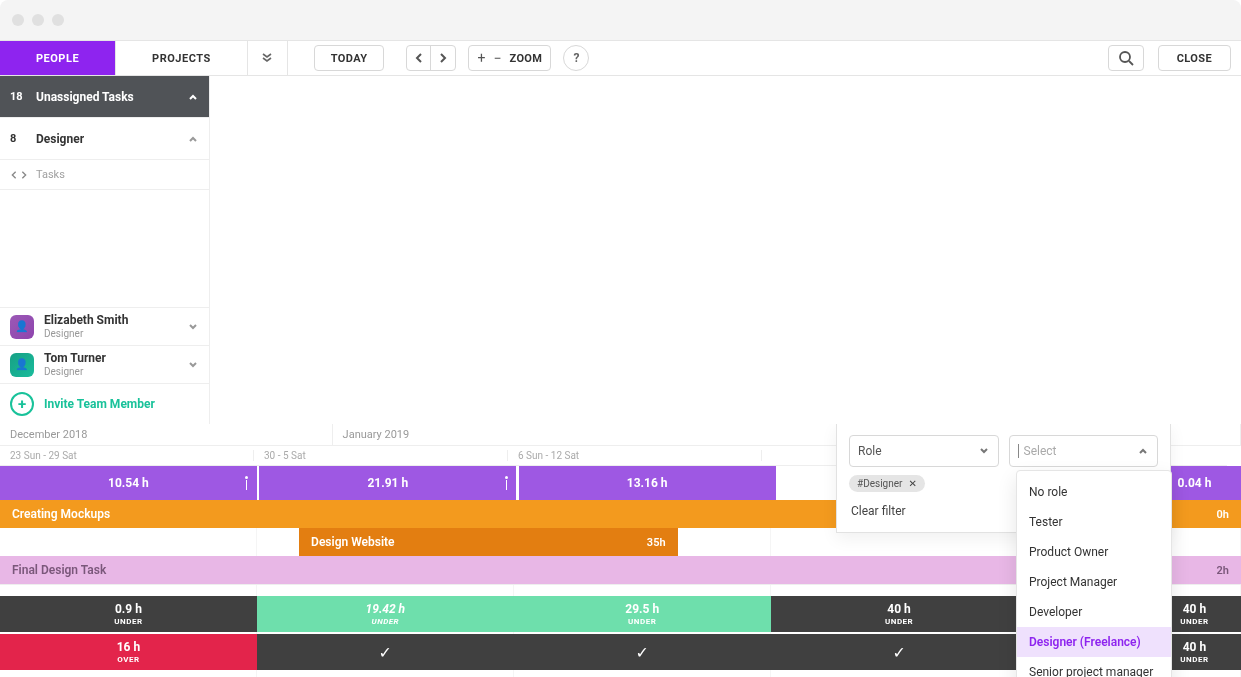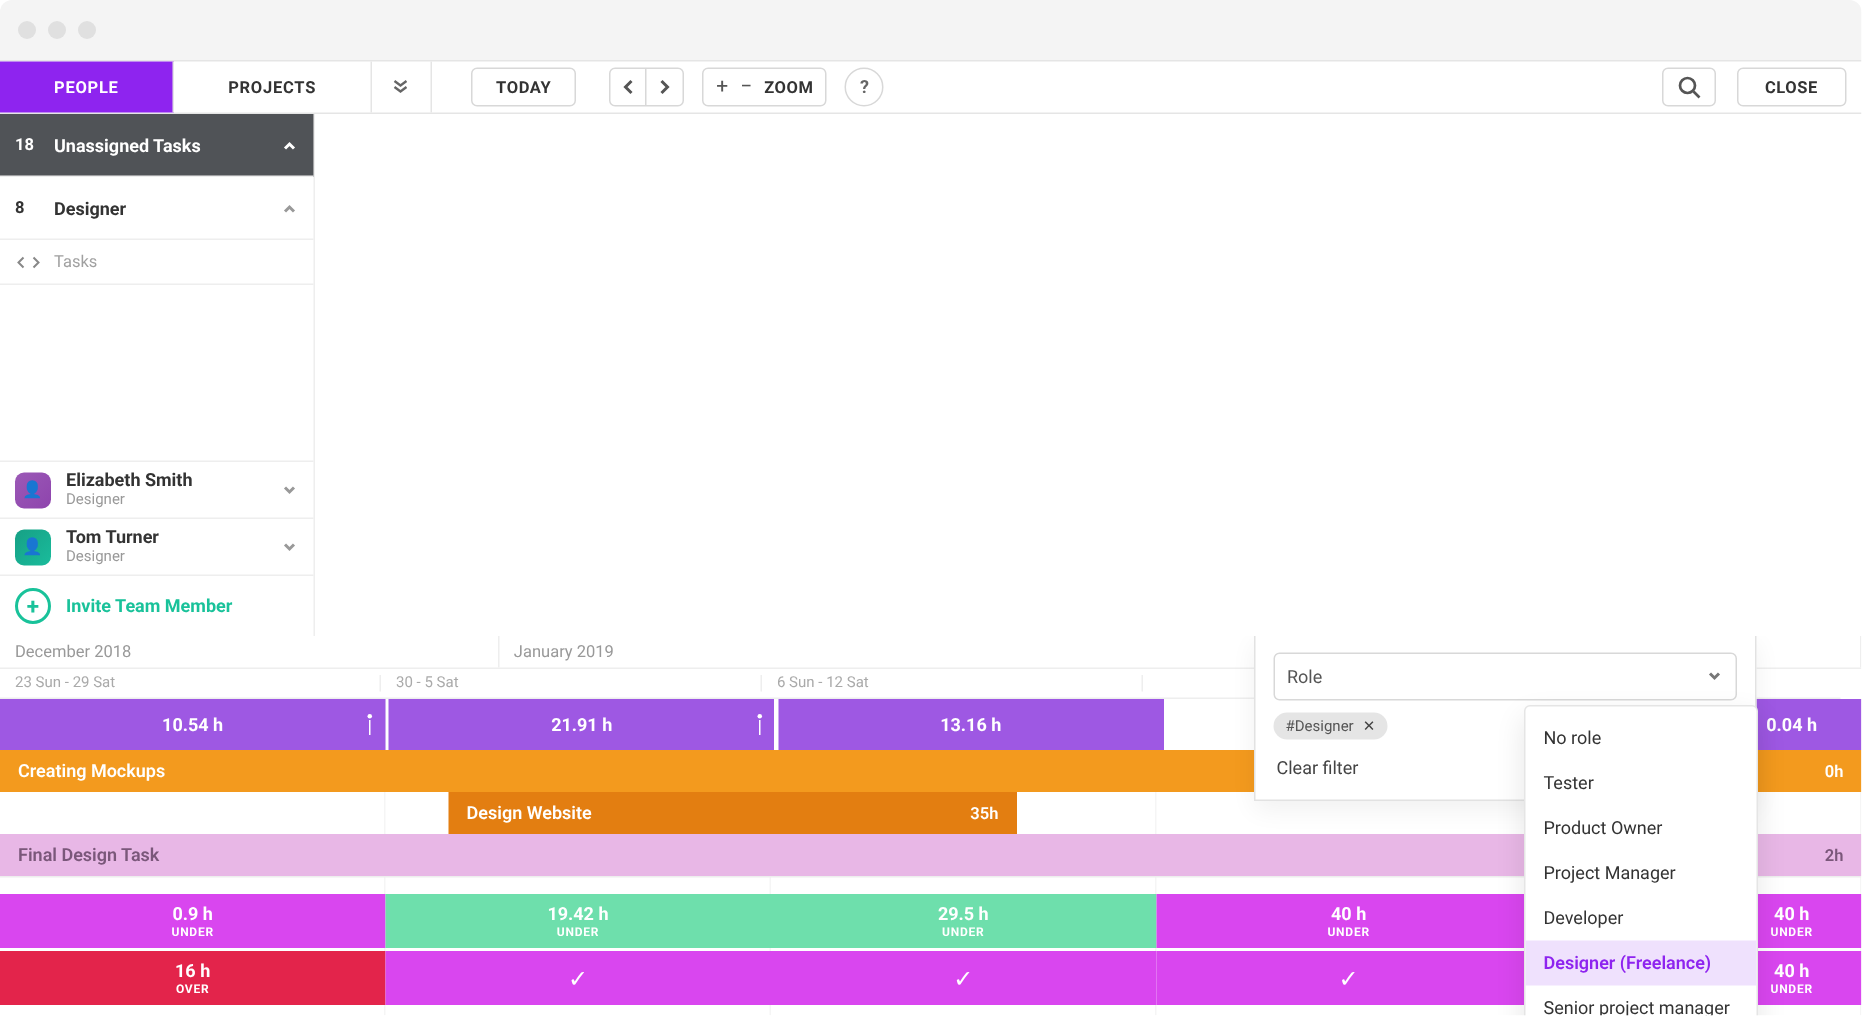--- a/index.html
+++ b/index.html
@@ -71,21 +71,21 @@
     .handle-bar { width:1px; height:10px; background:#fff; display:block;}
     
     .task-row { height:28px; }
     .task-bar { position:absolute; top:0; bottom:0; height:28px; display:flex; align-items:center; padding:0 12px; font-size:12px; font-weight:600; color:#fff; border-radius:0;}
     .task-bar .hours { margin-left:auto; font-size:11px; font-weight:600; }
     
     .cap-row { height:38px; display:flex;}
     .cap-cell { position:absolute; top:0; height:36px; display:flex; flex-direction:column; align-items:center; justify-content:center; color:#fff;}
     .cap-cell .h { font-size:12px; font-weight:700; line-height:1;}
     .cap-cell .s { font-size:8px; font-weight:700; letter-spacing:0.5px; margin-top:2px;}
-    .cap-green { background:#d946ef; }
+    .cap-green { background:#404040; }
     .cap-green-l { background:#6edfac; }
     .cap-red { background:#e3244b; }
     .check { color:#fff; font-size:16px; }
     
     
     .filter-pop { position:absolute; top:-1px; right:70px; width:335px; background:#fff; border:1px solid #e2e2e2; border-top:none; box-shadow:0 6px 16px rgba(0,0,0,0.06); z-index:20; padding:12px; display:flex; flex-direction:column; gap:8px;}
     .filter-ctrls { display:flex; gap:10px; }
     .sel { flex:1; height:32px; border:1px solid #d8d8d8; border-radius:4px; display:flex; align-items:center; padding:0 8px; font-size:12px; color:#555; cursor:pointer; position:relative;}
     .sel .chev { margin-left:auto; color:#777;}
     .sel.input { color:#aaa; }
@@ -276,21 +276,21 @@
         </div>
       </div>
 
     <div style="position:absolute; top:160px; left:0; right:0; height:1px; background:#eee;"></div>
 
     <div class="track cap-row" style="top:172px" id="cap-row-0">
         <div class="cap-cell cap-green" style="left: 0%; width: 20.7%;">
           <span class="h">0.9 h</span>
           <span class="s">UNDER</span>
         </div>
-        <div class="cap-cell cap-green-l" style="left: 20.7%; width: 20.7%;">
+        <div class="cap-cell cap-green-l" style="left: 20.7%; width: 20.7%; font-style: italic;">
           <span class="h">19.42 h</span>
           <span class="s">UNDER</span>
         </div>
         <div class="cap-cell cap-green-l" style="left: 41.4%; width: 20.7%;">
           <span class="h">29.5 h</span>
           <span class="s">UNDER</span>
         </div>
         <div class="cap-cell cap-green" style="left: 62.1%; width: 20.7%;">
           <span class="h">40 h</span>
           <span class="s">UNDER</span>
@@ -323,20 +323,29 @@
     <div class="filter-pop">
       <div class="filter-ctrls">
         <div class="sel">
           <span>Role</span>
           <span class="chev">
               <svg class="chev-svg" viewBox="0 0 12 12">
                 <path d="M3 4l3 3 3-3" fill="none" stroke="currentColor" stroke-width="2"></path>
               </svg>
             </span>
         </div>
+        <div class="sel input">
+          <span class="caret-line"></span>
+          <span>Select</span>
+          <span class="chev">
+              <svg class="chev-svg" viewBox="0 0 12 12">
+                <path d="M3 8l3-3 3 3" fill="none" stroke="currentColor" stroke-width="2"></path>
+              </svg>
+            </span>
+        </div>
       </div>
       <div class="chip-row">
         <span class="chip">
           <span>#Designer</span>
           <span class="x">✕</span>
         </span>
       </div>
       <div class="clear-filter">Clear filter</div>
     </div>
 

